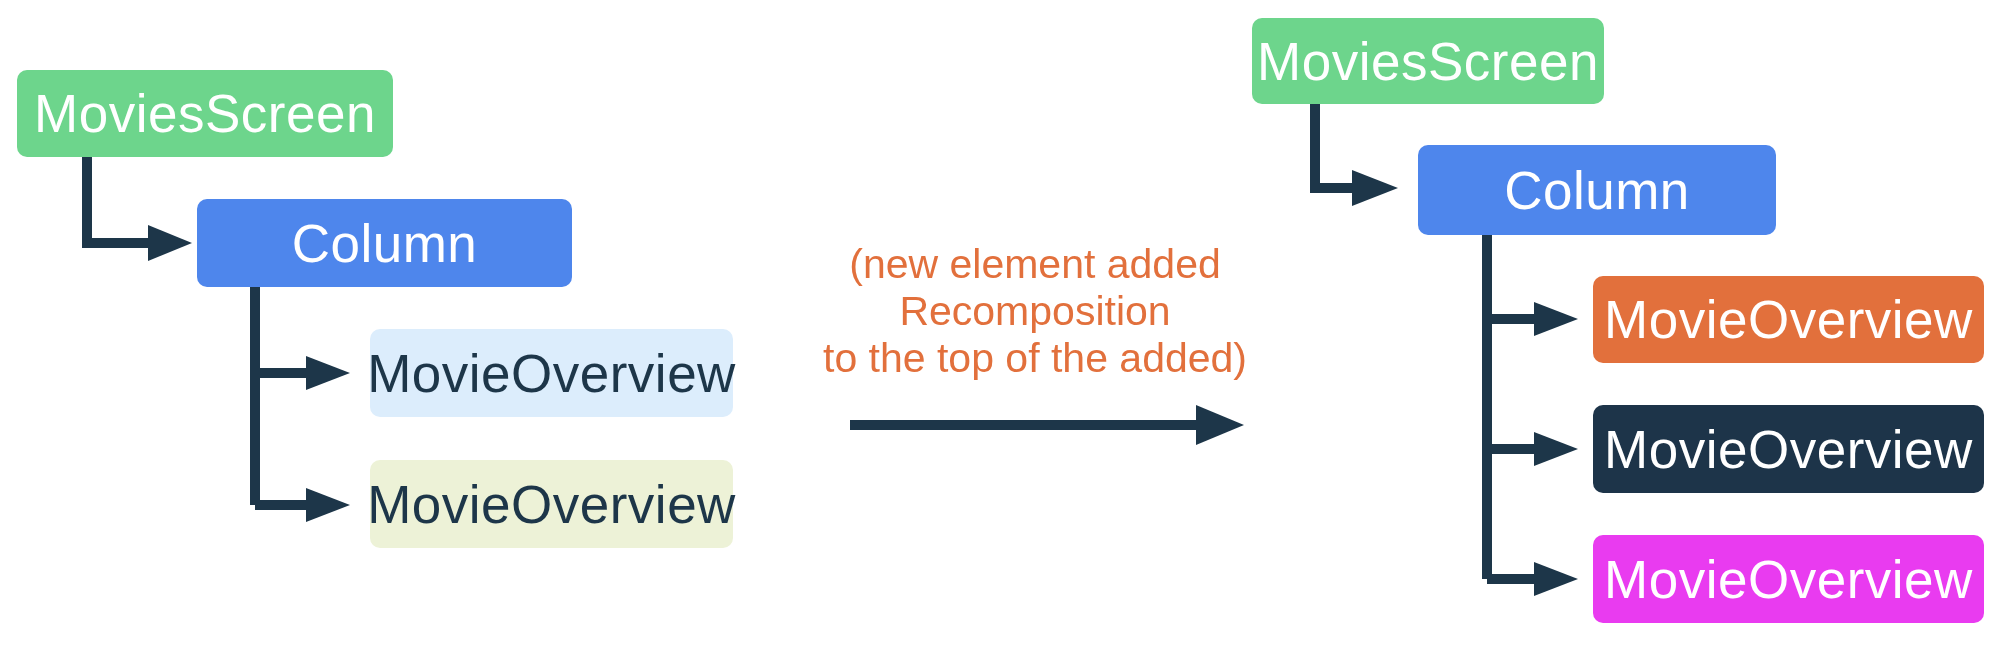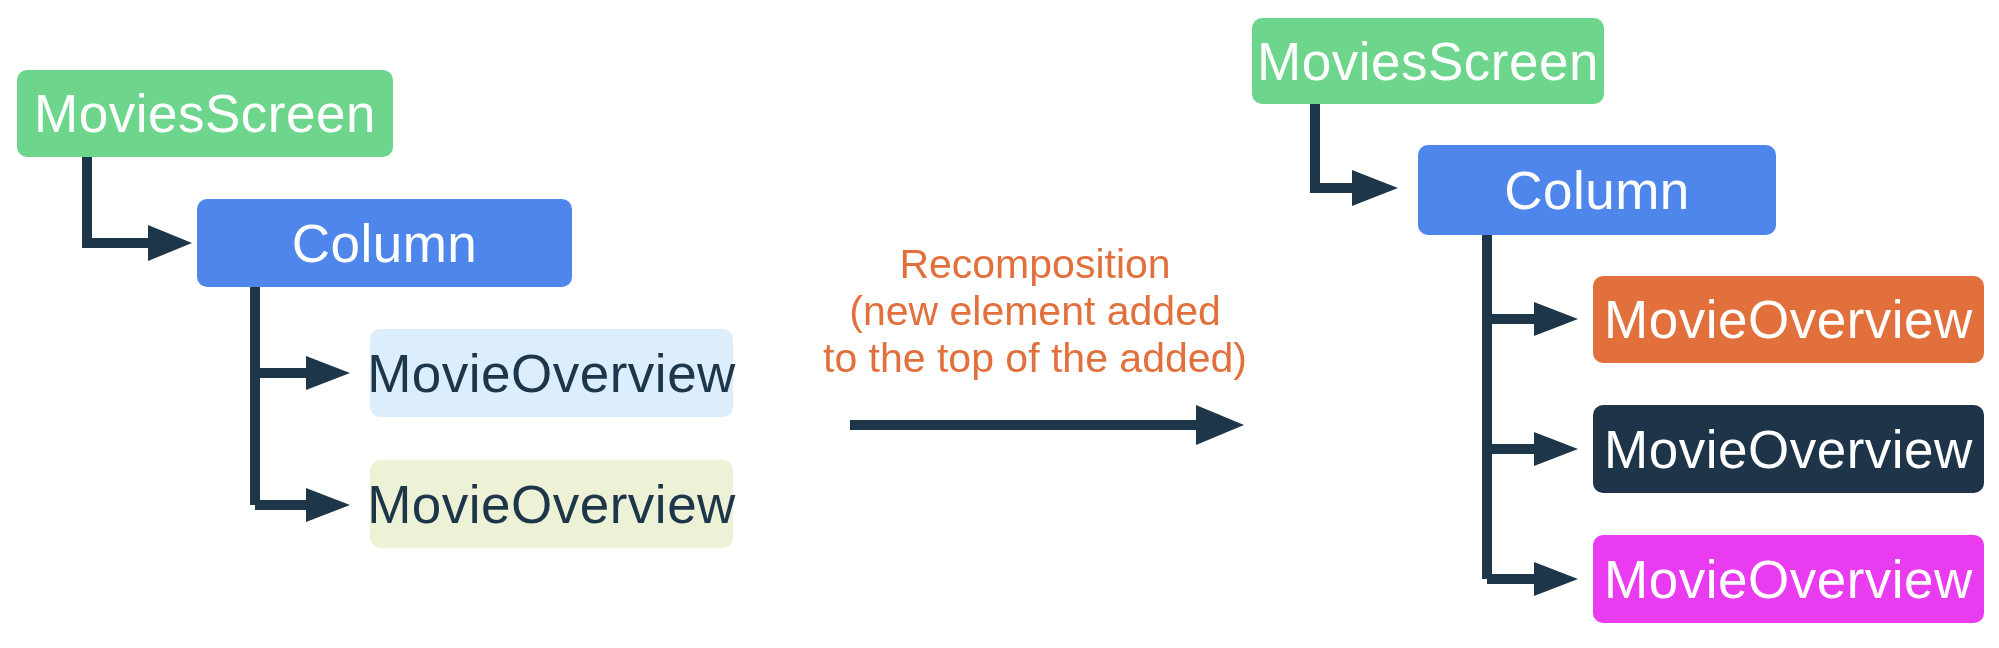--- a/index.html
+++ b/index.html
@@ -77,22 +77,22 @@
 
   <div class="node" style="left: 17px; top: 70px; width: 376px; height: 87px; background-color: rgb(109, 213, 140); color: rgb(255, 255, 255);">MoviesScreen</div>
 
   <div class="node" style="left: 197px; top: 199px; width: 375px; height: 88px; background-color: rgb(78, 134, 236); color: rgb(255, 255, 255);">Column</div>
 
   <div class="node" style="left: 370px; top: 329px; width: 363px; height: 88px; background-color: rgb(220, 237, 252); color: rgb(29, 54, 73);">MovieOverview</div>
 
   <div class="node" style="left: 370px; top: 460px; width: 363px; height: 88px; background-color: rgb(237, 242, 215); color: rgb(29, 54, 73);">MovieOverview</div>
 
   <div class="transition-label" style="color: rgb(226, 112, 60);">
+    <div>(new element added</div>
     <div>Recomposition</div>
-    <div>(new element added</div>
     <div>to the top of the added)</div>
   </div>
 
   <div class="node" style="left: 1252px; top: 18px; width: 352px; height: 86px; background-color: rgb(109, 213, 140); color: rgb(255, 255, 255);">MoviesScreen</div>
 
   <div class="node" style="left: 1418px; top: 145px; width: 358px; height: 90px; background-color: rgb(78, 134, 236); color: rgb(255, 255, 255);">Column</div>
 
   <div class="node" style="left: 1593px; top: 276px; width: 391px; height: 87px; background-color: rgb(226, 112, 60); color: rgb(255, 255, 255);">MovieOverview</div>
 
   <div class="node" style="left: 1593px; top: 405px; width: 391px; height: 88px; background-color: rgb(29, 52, 73); color: rgb(255, 255, 255);">MovieOverview</div>

